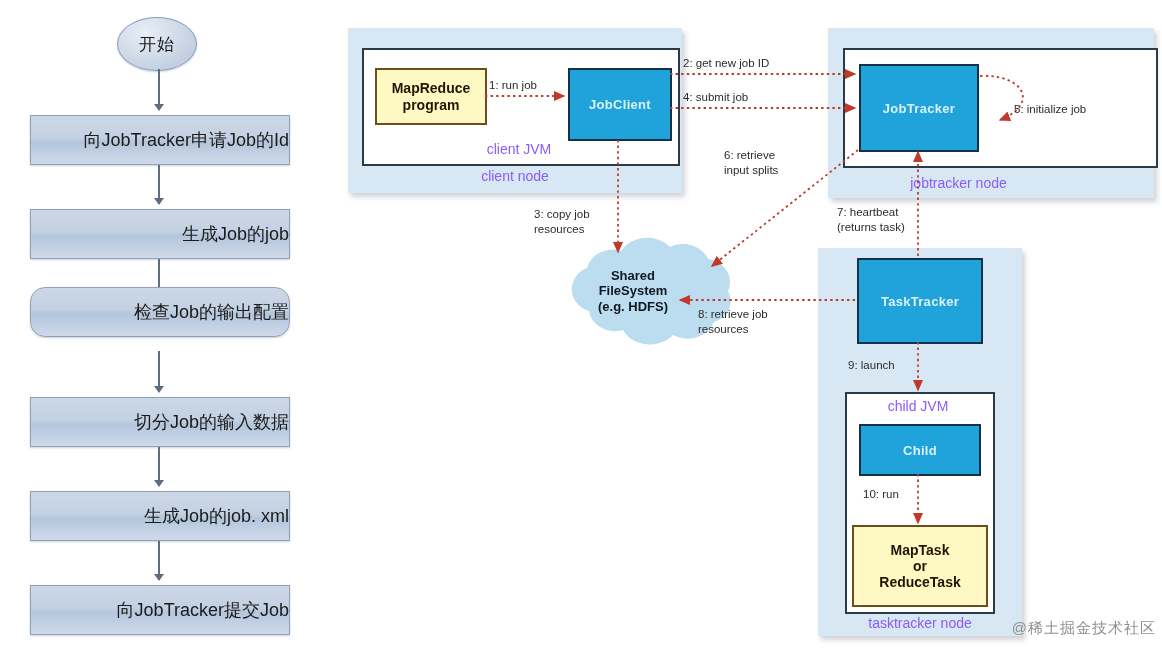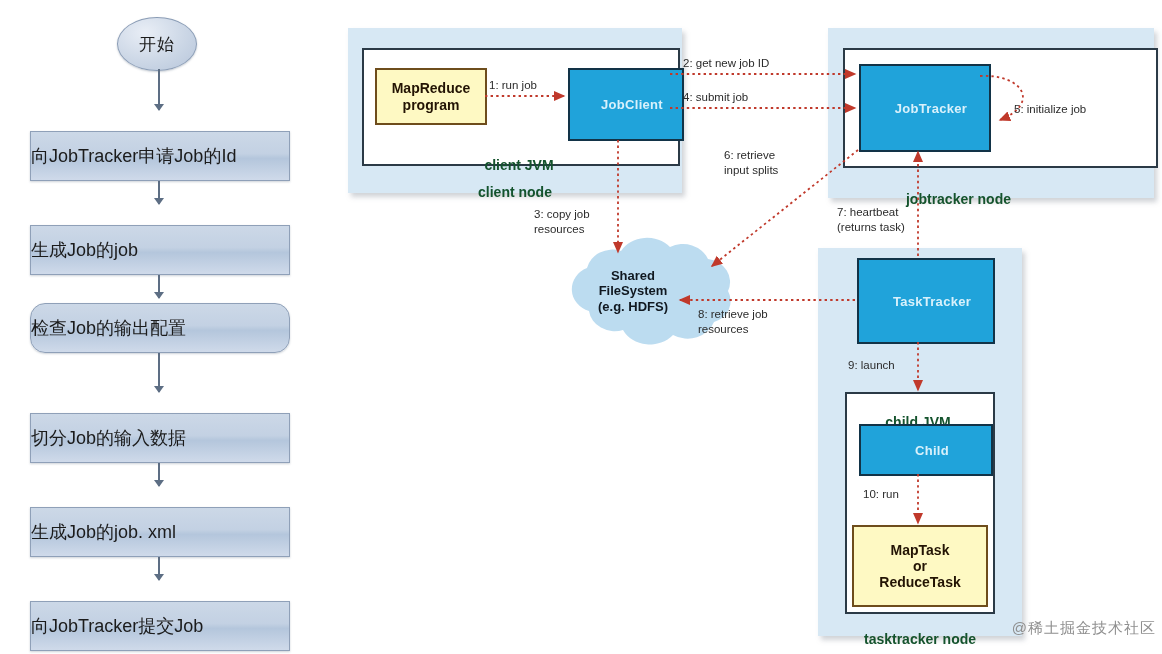--- a/index.html
+++ b/index.html
@@ -16,51 +16,51 @@
     border:1px solid #8a9cb5;
     box-shadow:0 1px 2px rgba(90,105,125,.35);
     display:flex;align-items:center;justify-content:center;
     font-size:17px;color:#1b1b1b;letter-spacing:1px;
   }
   .fc-box{
     position:absolute;left:30px;width:258px;height:48px;
     background:linear-gradient(to bottom,#ccd8e7 0%,#c3d1e3 45%,#b4c6dc 55%,#cfdaea 100%);
     border:1px solid #8fa0b8;
     box-shadow:0 1px 2px rgba(90,105,125,.3);
-    display:flex;align-items:center;justify-content:flex-start;
-    font-size:18px;color:#1b1b1b;white-space:nowrap;margin-top:16px;
+    display:flex;align-items:center;justify-content:flex-end;
+    font-size:18px;color:#1b1b1b;white-space:nowrap;
   }
   .fc-arrow{position:absolute;left:158px;width:2px;background:#5d6e84;}
   .fc-arrow::after{
     content:"";position:absolute;left:-4px;bottom:-1px;
     border-left:5px solid transparent;border-right:5px solid transparent;
     border-top:7px solid #5d6e84;
   }
 
   
   #arch{position:absolute;left:340px;top:0;width:822px;height:654px;}
 
   .node-panel{
     position:absolute;background:#d7e8f4;
     box-shadow:3px 4px 5px rgba(120,130,140,.35);
   }
   .jvm-box{position:absolute;background:#ffffff;border:2px solid #2b3a46;}
   .blue-box{
     position:absolute;background:#20a3da;border:2px solid #123347;
     display:flex;align-items:center;justify-content:center;
-    color:#d9f1fb;font-weight:bold;font-size:13px;letter-spacing:.3px;padding-left:12px;
+    color:#d9f1fb;font-weight:bold;font-size:13px;letter-spacing:.3px;
   }
   .orange-box{
     position:absolute;background:#fef9c3;border:2px solid #6e4d1c;
     display:flex;flex-direction:column;align-items:center;justify-content:center;
     color:#231404;font-weight:bold;font-size:14px;line-height:1.15;
   }
   .panel-label{
-    position:absolute;color:#14532d;font-weight:bold;font-size:14px;
-    white-space:nowrap;text-align:center;margin-top:16px;
+    position:absolute;color:#8b5cf6;font-weight:normal;font-size:14px;
+    white-space:nowrap;text-align:center;
   }
   .step-label{
     position:absolute;color:#2b2b2b;font-size:11.5px;line-height:1.28;
     white-space:nowrap;
   }
   .cloud-label{
     position:absolute;color:#101820;font-weight:bold;font-size:13px;
     line-height:1.18;text-align:center;white-space:nowrap;
   }
   .watermark{

